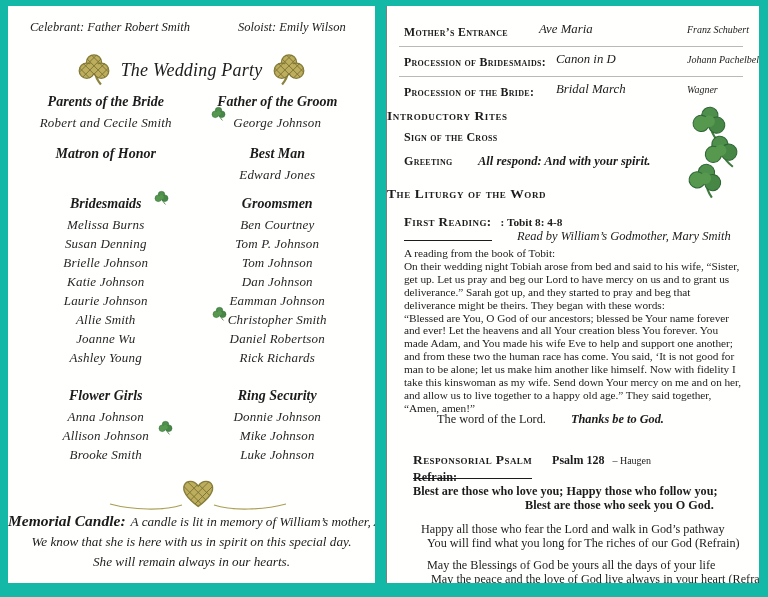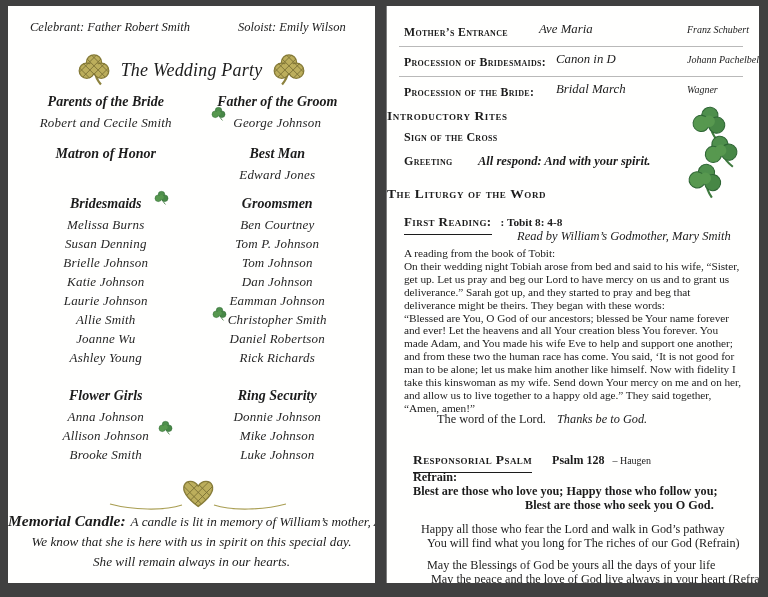--- a/index.html
+++ b/index.html
@@ -1,16 +1,16 @@
 <!DOCTYPE html>
 <html><head>
 <meta charset="utf-8">
 <style>
   html,body{margin:0;padding:0;background:#d4d4d4;}
-  .stage{position:relative;width:768px;height:597px;background:#404040;overflow:hidden;
+  .stage{position:relative;width:768px;height:597px;background:#14b8a6;overflow:hidden;
          font-family:"Liberation Serif","DejaVu Serif",serif;color:#1c1c1c;}
   .page{position:absolute;top:6px;height:577px;background:#fffffe;overflow:hidden;}
   .pleft{left:8px;width:367px;}
   .pright{left:386px;width:372px;border-left:1px solid #7f7f7f;}
 
   
   .byline{position:absolute;top:14px;font-style:italic;font-size:12.5px;white-space:nowrap;}
   .byline.celebrant{left:22px;}
   .byline.soloist{left:230px;}
   .titleRow{position:absolute;top:46px;left:0;width:100%;display:flex;justify-content:center;align-items:center;gap:10px;}
@@ -31,29 +31,29 @@
 
   
   .mrow{position:absolute;left:17px;right:10px;height:18px;}
   .mlabel{font-variant:small-caps;font-weight:bold;font-size:11.8px;letter-spacing:.3px;white-space:nowrap;}
   .mpiece{position:absolute;left:135px;top:0;font-style:italic;font-size:12.8px;white-space:nowrap;}
   .mcomposer{position:absolute;left:283px;top:2px;font-style:italic;font-size:10px;white-space:nowrap;}
   .mdiv{position:absolute;left:12px;right:16px;border-top:1px solid #b9b9b9;height:0;}
   .scheading{position:absolute;left:0;width:100%;text-align:left;font-variant:small-caps;font-weight:bold;font-size:13.5px;letter-spacing:.6px;}
   .scline{position:absolute;font-variant:small-caps;font-weight:bold;font-size:12px;letter-spacing:.3px;white-space:nowrap;}
   .resp{font-variant:normal;font-weight:bold;font-style:italic;font-size:12.5px;letter-spacing:0;}
-  .underlined{border-bottom:1.2px solid #1c1c1c;padding-bottom:5px;}
+  .underlined{border-bottom:1.2px solid #1c1c1c;padding-bottom:11px;}
   .frline{position:absolute;left:17px;white-space:nowrap;}
   .frlabel{font-variant:small-caps;font-weight:bold;font-size:13px;letter-spacing:.4px;}
   .frref{font-weight:bold;font-size:11.3px;margin-left:5px;}
   .readby{position:absolute;left:130px;font-style:italic;font-size:12.5px;white-space:nowrap;}
   .reading{position:absolute;left:17px;width:338px;font-size:11.3px;line-height:12.9px;letter-spacing:-0.05px;}
   .reading p{margin:0;}
   .wordline{position:absolute;left:50px;font-size:12.3px;white-space:nowrap;}
-  .wordresp{font-weight:normal;font-style:italic;margin-left:8px;}
+  .wordresp{font-weight:bold;font-style:italic;margin-left:22px;}
   .psheadrow{position:absolute;left:26px;white-space:nowrap;}
   .psref{font-weight:bold;font-size:12px;margin-left:16px;}
   .psby{font-size:10px;margin-left:4px;}
   .bline{position:absolute;font-weight:bold;font-size:12.2px;white-space:nowrap;}
   .vline{position:absolute;font-size:12.2px;white-space:nowrap;}
 </style>
 </head>
 <body>
 
 <div class="stage">

